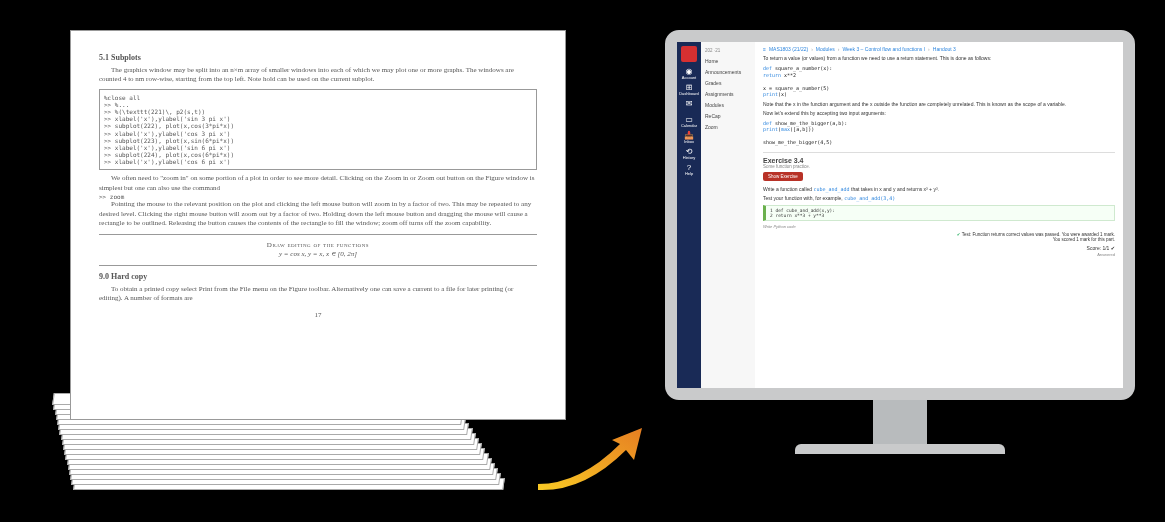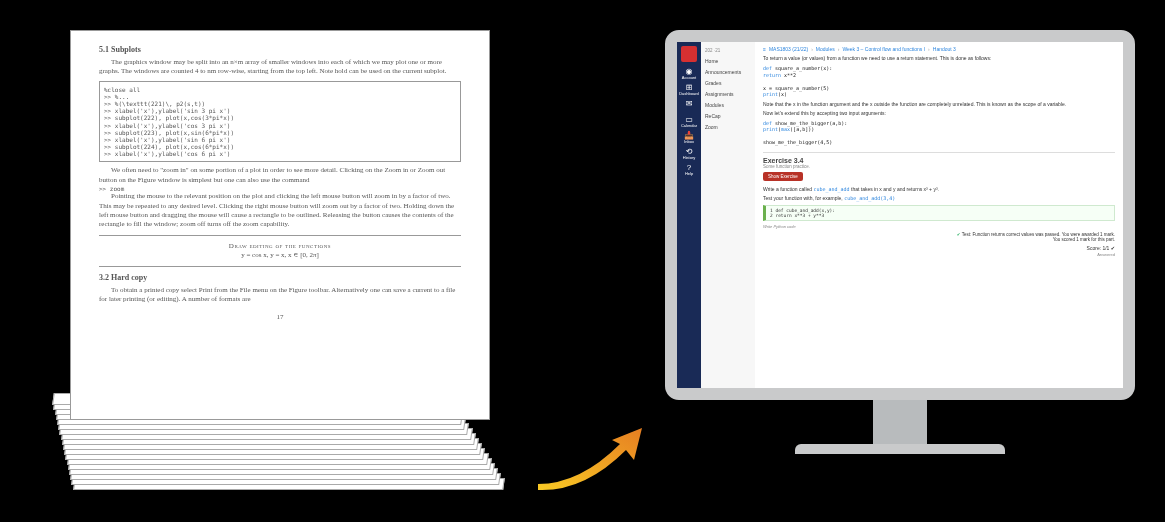--- a/index.html
+++ b/index.html
@@ -31,25 +31,25 @@
     background: #fff;
     border: 1px solid #aaa;
     width: 430px;
     height: 12px;
     transform: skewX(-8deg);
   }
   .top-page {
     position: absolute;
     background: #fff;
     border: 1px solid #999;
-    width: 420px;
+    width: 496px;
     height: 390px;
     left: 30px;
     top: 10px;
-    padding: 8px 28px;
+    padding: 16px 28px;
     font-family: 'Times New Roman', serif;
     font-size: 7px;
     color: #555;
     line-height: 1.3;
     overflow: hidden;
   }
   .top-page h4 { font-size: 8px; font-weight: bold; margin: 6px 0 3px; }
   .top-page .indent { text-indent: 12px; }
   .codebox {
     border: 1px solid #999;
@@ -228,23 +228,23 @@
     </div>
   <div class="top-page">
     <h4>5.1   Subplots</h4>
     <p class="indent">The graphics window may be split into an n×m array of smaller windows into each of which we may plot one or more graphs. The windows are counted 4 to nm row-wise, starting from the top left. Note hold can be used on the current subplot.</p>
     <div class="codebox">%close all<br>&gt;&gt; %...<br>&gt;&gt; %(\texttt(221)\, p2(s,t))<br>&gt;&gt;    xlabel('x'),ylabel('sin 3 pi x')<br>&gt;&gt; subplot(222), plot(x,cos(3*pi*x))<br>&gt;&gt;    xlabel('x'),ylabel('cos 3 pi x')<br>&gt;&gt; subplot(223), plot(x,sin(6*pi*x))<br>&gt;&gt;    xlabel('x'),ylabel('sin 6 pi x')<br>&gt;&gt; subplot(224), plot(x,cos(6*pi*x))<br>&gt;&gt;    xlabel('x'),ylabel('cos 6 pi x')</div>
     <p class="indent">We often need to "zoom in" on some portion of a plot in order to see more detail. Clicking on the Zoom in or Zoom out button on the Figure window is simplest but one can also use the command</p>
     <p style="font-family:monospace;font-size:6px">&gt;&gt; zoom</p>
     <p class="indent">Pointing the mouse to the relevant position on the plot and clicking the left mouse button will zoom in by a factor of two. This may be repeated to any desired level. Clicking the right mouse button will zoom out by a factor of two. Holding down the left mouse button and dragging the mouse will cause a rectangle to be outlined. Releasing the button causes the contents of the rectangle to fill the window; zoom off turns off the zoom capability.</p>
     <div class="hr"></div>
     <p class="center sc">Draw editing of the functions</p>
-    <p class="center" style="">y = cos x,    y = x,    x ∊ [0, 2π]</p>
+    <p class="center" style="font-style:italic">y = cos x,    y = x,    x ∊ [0, 2π]</p>
     <div class="hr"></div>
-    <h4>3.2   Hard copy</h4>
+    <h4>9.0   Hard copy</h4>
     <p class="indent">To obtain a printed copy select Print from the File menu on the Figure toolbar. Alternatively one can save a current to a file for later printing (or editing). A number of formats are</p>
     <p class="pagenum">17</p>
   </div>
 </div>
 
 <svg class="arrow" viewBox="0 0 120 70">
   <defs>
     <linearGradient id="ag" x1="0" y1="1" x2="1" y2="0">
       <stop offset="0" stop-color="#f9ca24"></stop>
       <stop offset="1" stop-color="#e67e22"></stop>

